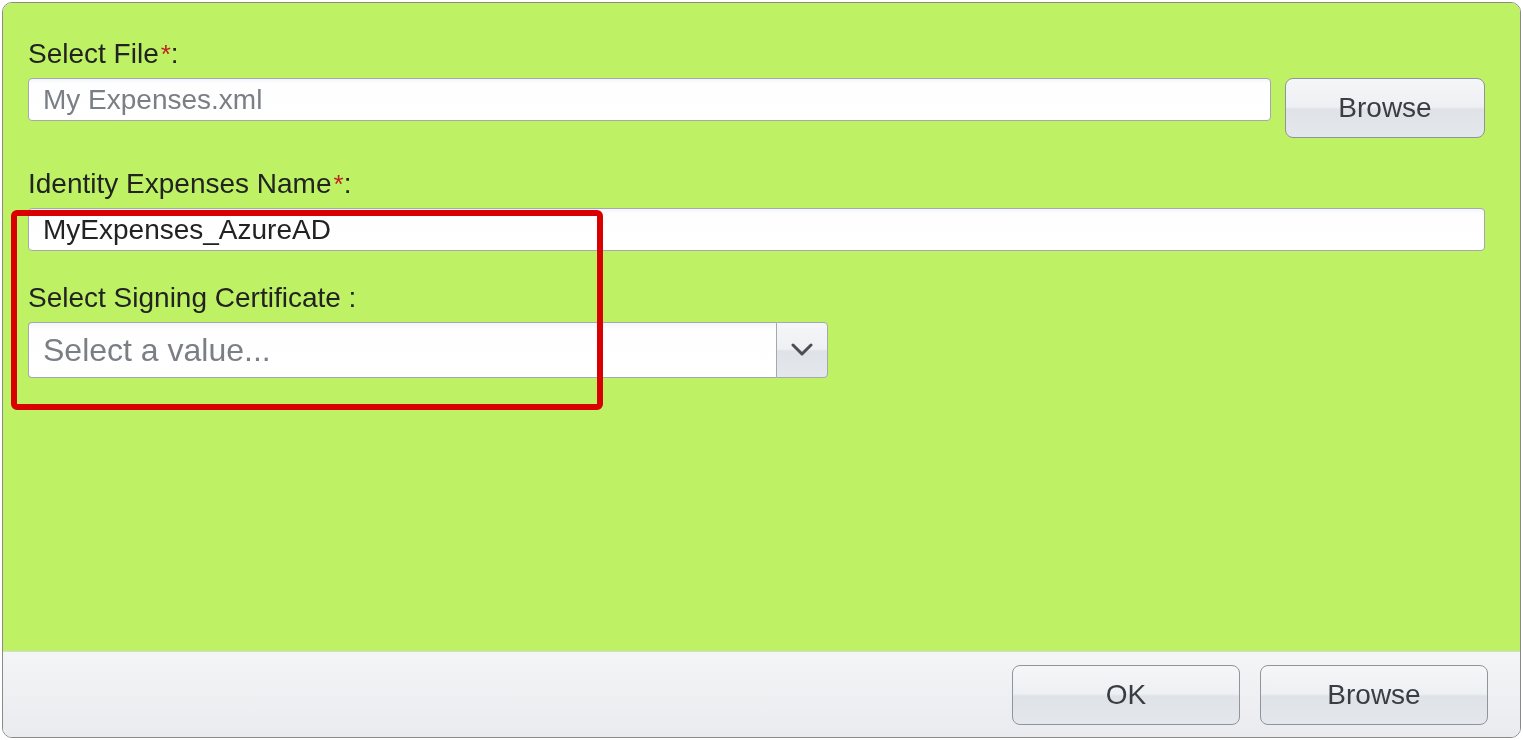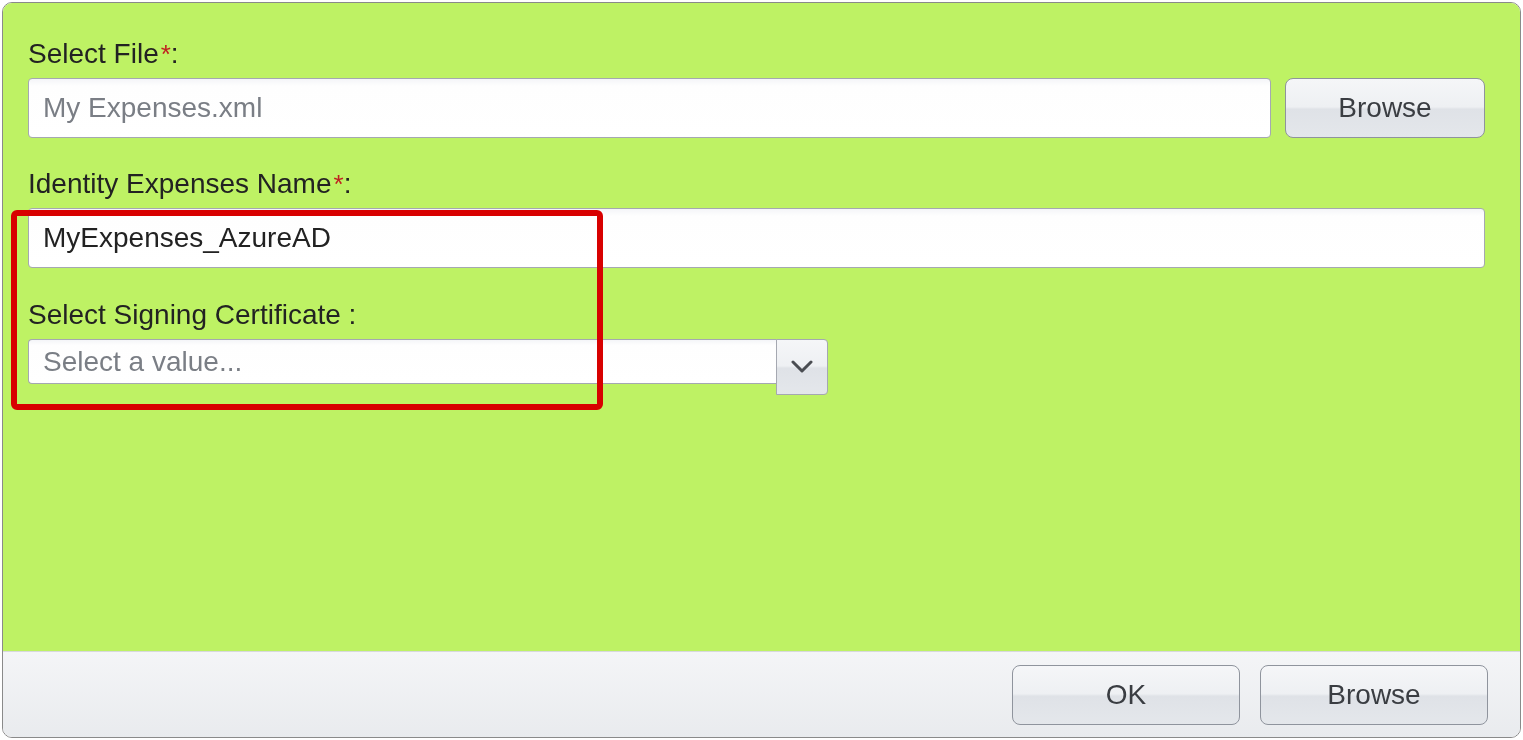--- a/index.html
+++ b/index.html
@@ -73,21 +73,21 @@
     }
     .form-row {
       margin-bottom: 30px;
     }
     .file-row {
       display: flex;
       gap: 14px;
       align-items: stretch;
     }
     .text-input {
-      height: 60px;
+      height: 43px;
       border: 1px solid #a5a8b1;
       border-radius: 4px;
       background: linear-gradient(to bottom, #f4f5f8 0%, #fefefe 12%, #ffffff 100%);
       font-size: 28px;
       color: #7a7e85;
       padding: 0 14px;
       width: 100%;
     }
     .text-input.dark-text {
       color: #222;
@@ -106,26 +106,26 @@
       padding: 0 24px;
       min-width: 200px;
     }
     .select-row {
       display: flex;
       align-items: stretch;
       width: 800px;
     }
     .select-input {
       flex: 1;
-      height: 45px;
+      height: 56px;
       border: 1px solid #a5a8b1;
       border-right: none;
       border-radius: 4px 0 0 4px;
       background: linear-gradient(to bottom, #f4f5f8 0%, #fefefe 12%, #ffffff 100%);
-      font-size: 28px;
+      font-size: 32px;
       color: #7a7e85;
       padding: 0 14px;
       display: flex;
       align-items: center;
     }
     .select-caret {
       width: 52px;
       height: 56px;
       border: 1px solid #a5a8b1;
       border-radius: 0 4px 4px 0;

